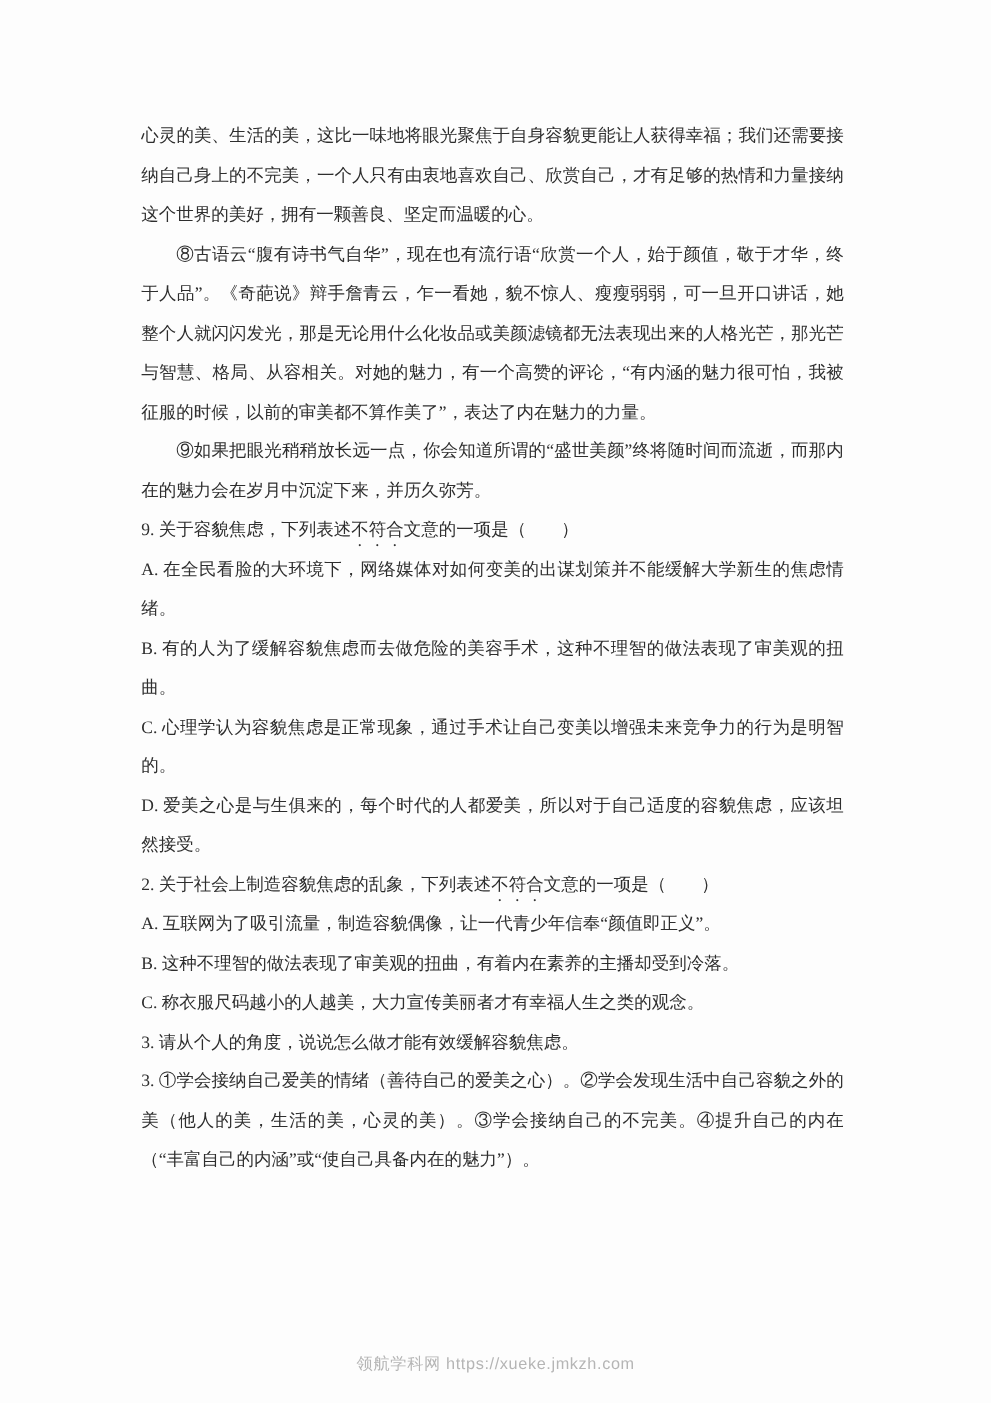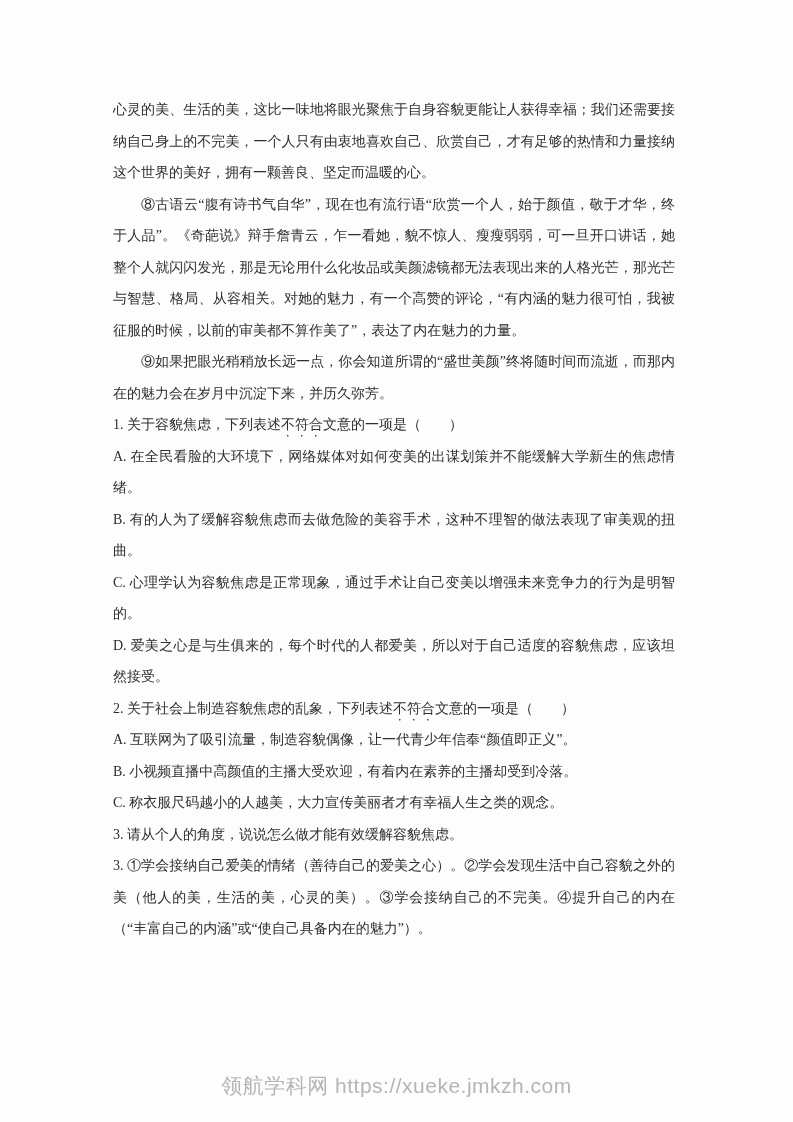--- a/index.html
+++ b/index.html
@@ -36,49 +36,49 @@
     text-emphasis-position: under right;
   }
   .label-blue { color: #3878a8; }
   .watermark {
     position: absolute;
     left: 0;
     right: 0;
     bottom: 22px;
     text-align: center;
     font-family: "Liberation Sans", "DejaVu Sans", sans-serif;
-    font-size: 21px;
+    font-size: 13px;
     color: #b5b5b5;
     letter-spacing: 0.5px;
   }
 </style>
 </head>
 <body>
 
 <div class="page">
 
   <div class="content">
 
     <p>心灵的美、生活的美，这比一味地将眼光聚焦于自身容貌更能让人获得幸福；我们还需要接纳自己身上的不完美，一个人只有由衷地喜欢自己、欣赏自己，才有足够的热情和力量接纳这个世界的美好，拥有一颗善良、坚定而温暖的心。</p>
 
     <p class="indent2">⑧古语云“腹有诗书气自华”，现在也有流行语“欣赏一个人，始于颜值，敬于才华，终于人品”。《奇葩说》辩手詹青云，乍一看她，貌不惊人、瘦瘦弱弱，可一旦开口讲话，她整个人就闪闪发光，那是无论用什么化妆品或美颜滤镜都无法表现出来的人格光芒，那光芒与智慧、格局、从容相关。对她的魅力，有一个高赞的评论，“有内涵的魅力很可怕，我被征服的时候，以前的审美都不算作美了”，表达了内在魅力的力量。</p>
 
     <p class="indent2">⑨如果把眼光稍稍放长远一点，你会知道所谓的“盛世美颜”终将随时间而流逝，而那内在的魅力会在岁月中沉淀下来，并历久弥芳。</p>
 
-    <p><span>1. 关于容貌焦虑，下列表述</span><span class="emph">不符合</span><span>文意的一项是（　　）</span></p>
+    <p><span>9. 关于容貌焦虑，下列表述</span><span class="emph">不符合</span><span>文意的一项是（　　）</span></p>
 
     <p>A. 在全民看脸的大环境下，网络媒体对如何变美的出谋划策并不能缓解大学新生的焦虑情绪。</p>
     <p>B. 有的人为了缓解容貌焦虑而去做危险的美容手术，这种不理智的做法表现了审美观的扭曲。</p>
     <p>C. 心理学认为容貌焦虑是正常现象，通过手术让自己变美以增强未来竞争力的行为是明智的。</p>
     <p>D. 爱美之心是与生俱来的，每个时代的人都爱美，所以对于自己适度的容貌焦虑，应该坦然接受。</p>
 
     <p><span>2. 关于社会上制造容貌焦虑的乱象，下列表述</span><span class="emph">不符合</span><span>文意的一项是（　　）</span></p>
 
     <p>A. 互联网为了吸引流量，制造容貌偶像，让一代青少年信奉“颜值即正义”。</p>
-    <p>B. 小视频直播中高颜值的主播大受欢迎，有着内在素养的主播却受到冷落。</p>
+    <p>B. 这种不理智的做法表现了审美观的扭曲，有着内在素养的主播却受到冷落。</p>
     <p>C. 称衣服尺码越小的人越美，大力宣传美丽者才有幸福人生之类的观念。</p>
 
     <p>3. 请从个人的角度，说说怎么做才能有效缓解容貌焦虑。</p>
 
 
     <p>3. ①学会接纳自己爱美的情绪（善待自己的爱美之心）。②学会发现生活中自己容貌之外的美（他人的美，生活的美，心灵的美）。③学会接纳自己的不完美。④提升自己的内在（“丰富自己的内涵”或“使自己具备内在的魅力”）。</p>
 
 
   </div>
 

